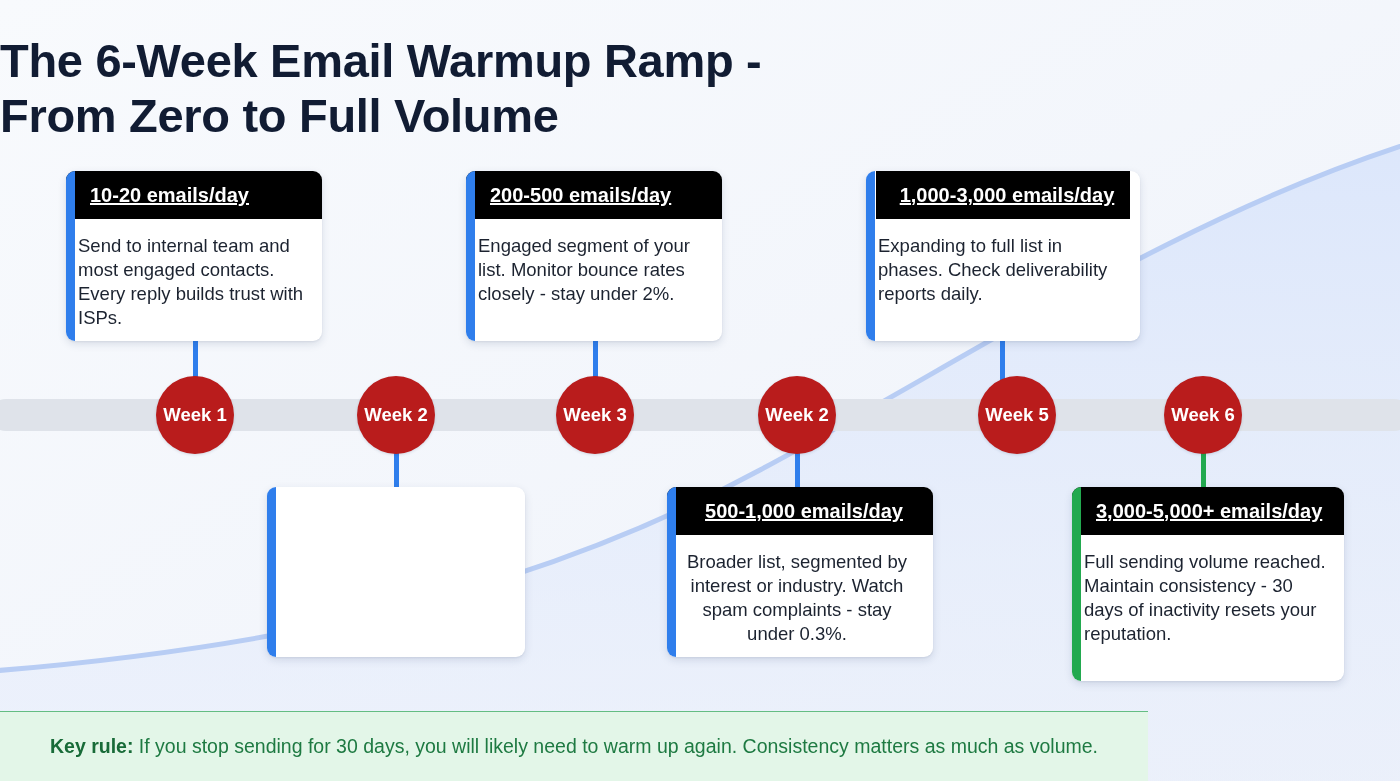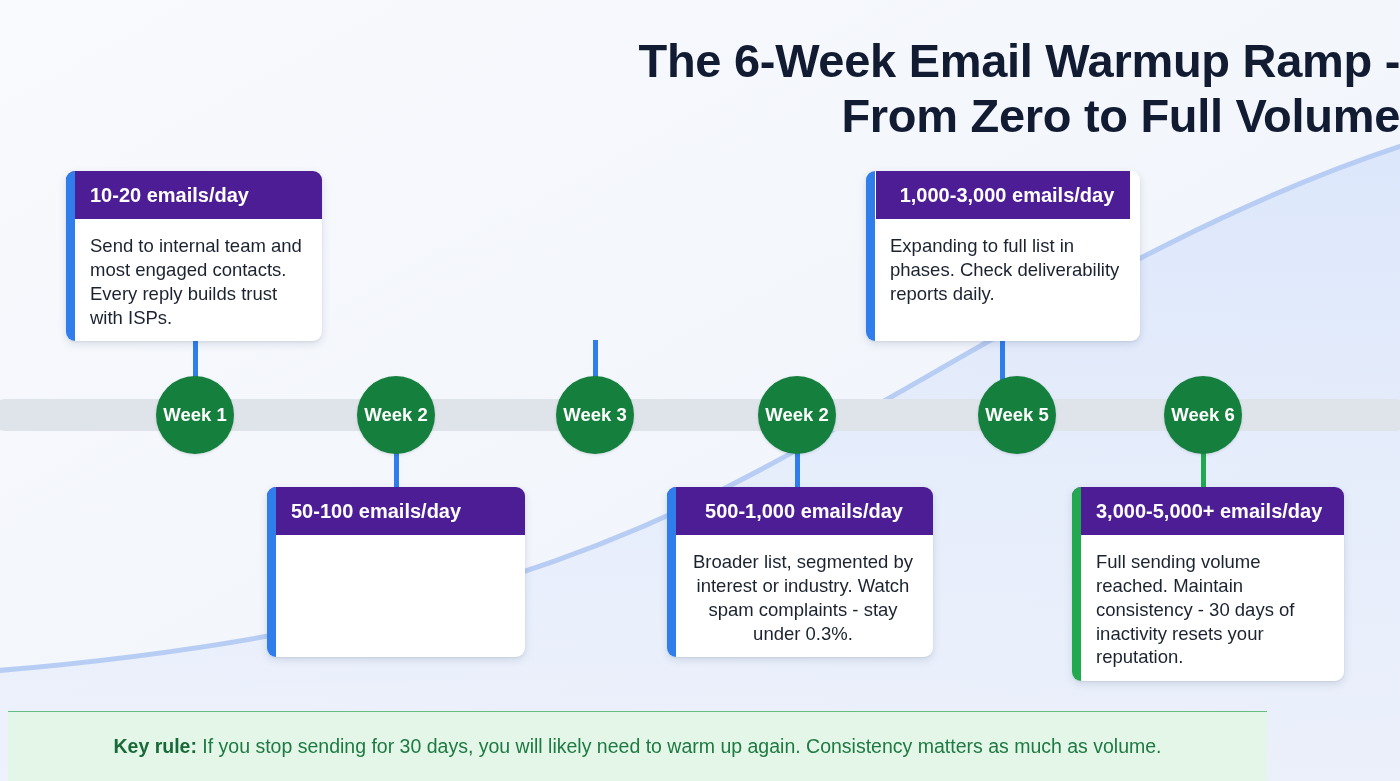--- a/index.html
+++ b/index.html
@@ -12,21 +12,21 @@
   }
 
   #stage { position:absolute; inset:0; width:1400px; height:781px; overflow:hidden; }
 
   
   .bg-ramp { position:absolute; inset:0; width:1400px; height:781px; z-index:0; pointer-events:none; }
 
   
   .title {
     position:absolute; top:34px; left:0; width:1400px;
-    text-align:right;
+    text-align:left;
     z-index:5;
     color:#111c33;
     font-size:47px;
     font-weight:bold;
     line-height:1.16;
     letter-spacing:-0.3px;
   }
   .title .l2 { display:block; }
 
   
@@ -37,21 +37,21 @@
     background:#dfe3ea;
     border-radius:16px;
     z-index:1;
   }
 
   
   .week-node {
     position:absolute;
     width:78px; height:78px;
     border-radius:50%;
-    background:#15803d;
+    background:#b91c1c;
     color:#ffffff;
     font-size:18.5px;
     font-weight:bold;
     display:flex; align-items:center; justify-content:center;
     z-index:4;
     top:376px;
     box-shadow:0 1px 3px rgba(20,40,80,0.14);
   }
 
   
@@ -76,48 +76,48 @@
   }
   .card-accent {
     position:absolute;
     left:0; top:0; bottom:0;
     width:9px;
     background:#2f7eec;
     z-index:2;
   }
   .card-accent.green { background:#22a94f; }
   .card-head {
-    background:#4c1d95;
+    background:#000000;
     color:#ffffff;
     font-size:20px;
     font-weight:bold;
     padding:13px 16px 13px 24px;
     line-height:1.1;
     white-space:nowrap;
+    text-decoration:underline;
   }
   .card-body {
     color:#1c2330;
     font-size:18.5px;
     line-height:1.29;
-    padding:15px 18px 16px 24px;
+    padding:15px 18px 16px 12px;
     flex:1;
   }
 
   
   .footer {
     position:absolute;
     left:0; bottom:0;
-    width:1259px; height:70px;
+    width:1148px; height:70px;
     background:#e3f6e8;
     border-top:1.5px solid #64bd83;
     display:flex;
     align-items:center;
     justify-content:center;
     z-index:6;
-    margin-left:8px;
   }
   .footer-text {
     color:#1e7a42;
     font-size:19.5px;
     line-height:1.2;
     text-align:center;
   }
   .footer-text b { font-weight:bold; color:#186b38; }
 </style>
 </head>
@@ -175,23 +175,27 @@
   </div>
 
   <div class="card" style="left:66px; top:171px; width:256px; height:170px;">
     <div class="card-accent"></div>
     <div class="card-head">10-20 emails/day</div>
     <div class="card-body">Send to internal team and most engaged contacts. Every reply builds trust with ISPs.</div>
   </div>
 
   <div class="card" style="left:267px; top:487px; width:258px; height:170px;">
     <div class="card-accent"></div>
-    <div class="card-head">50-100 emails/day</div>
-  </div>
-
+  </div>
+
+  <div class="card" style="left:466px; top:171px; width:256px; height:170px;">
+    <div class="card-accent"></div>
+    <div class="card-head">200-500 emails/day</div>
+    <div class="card-body">Engaged segment of your list. Monitor bounce rates closely - stay under 2%.</div>
+  </div>
 
   <div class="card" style="left:667px; top:487px; width:266px; height:170px;text-align:center;">
     <div class="card-accent"></div>
     <div class="card-head">500-1,000 emails/day</div>
     <div class="card-body">Broader list, segmented by interest or industry. Watch spam complaints - stay under 0.3%.</div>
   </div>
 
   <div class="card" style="left:866px; top:171px; width:274px; height:170px;align-items:center;">
     <div class="card-accent"></div>
     <div class="card-head">1,000-3,000 emails/day</div>

